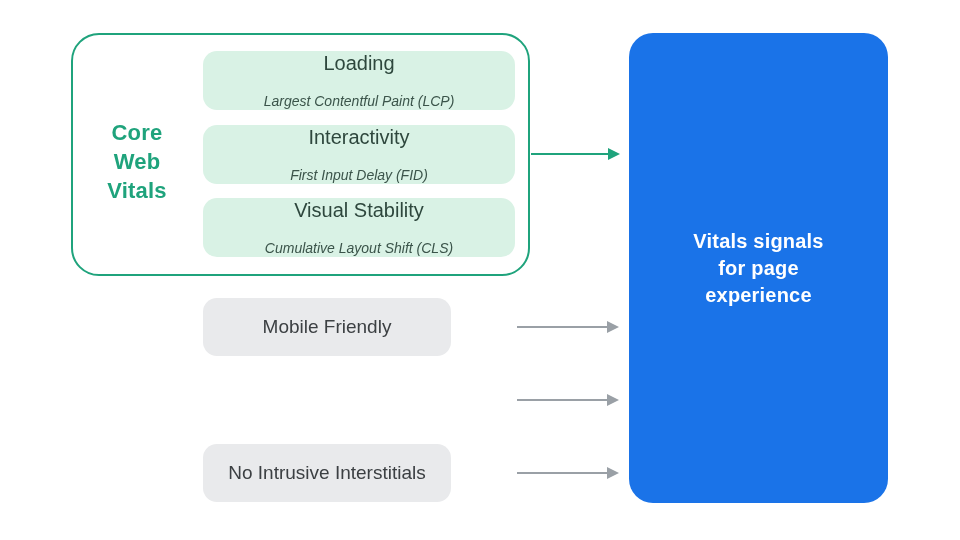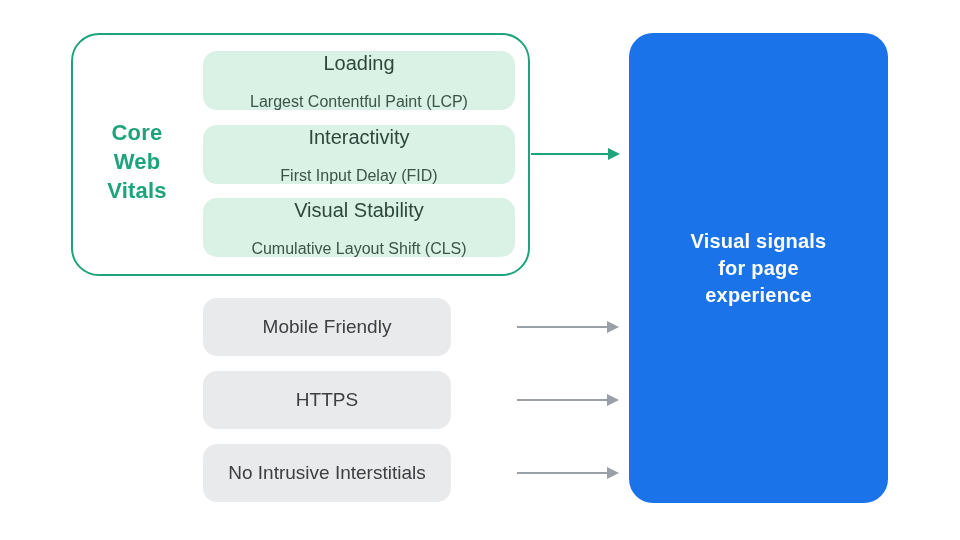--- a/index.html
+++ b/index.html
@@ -34,22 +34,23 @@
     background:var(--mint_fill,#D9F2E5);
     border-radius:14px;
     display:flex;flex-direction:column;align-items:center;justify-content:center;
     text-align:center;
   }
   .vital .t{
     font-size:20px;line-height:24px;
     color:var(--vital_text,#2E473D);
   }
   .vital .s{
-    font-size:16px;line-height:17px;margin-top:18px;
+    font-size:14px;line-height:17px;margin-top:18px;
     color:var(--vital_subtext,#3B544A);
+    font-style:italic;
   }
   #vital-0{top:51px}
   #vital-1{top:125px}
   #vital-2{top:198px}
   
   .signal{
     position:absolute;left:203px;width:248px;height:58px;
     background:var(--gray_fill,#E9EAEC);
     border-radius:14px;
     display:flex;align-items:center;justify-content:center;
@@ -113,36 +114,33 @@
     <div class="s">First Input Delay (FID)</div>
   </div>
 
   <div class="arrow arrow-green">
     <span class="head"></span>
   </div>
 
   <div class="signal" id="signal-0">
     <span>Mobile Friendly</span>
   </div>
-  <div class="signal" id="signal-1">
-    <span>HTTPS</span>
-  </div>
   <div class="signal" id="signal-2">
     <span>No Intrusive Interstitials</span>
   </div>
 
   <div class="arrow arrow-gray" id="arrow-signal-0">
     <span class="head"></span>
   </div>
   <div class="arrow arrow-gray" id="arrow-signal-1">
     <span class="head"></span>
   </div>
   <div class="arrow arrow-gray" id="arrow-signal-2">
     <span class="head"></span>
   </div>
 
   <div class="panel">
-    <div class="txt">Visual signals
+    <div class="txt">Vitals signals
 for page
 experience</div>
   </div>
 
 </div>
 
 </body></html>

